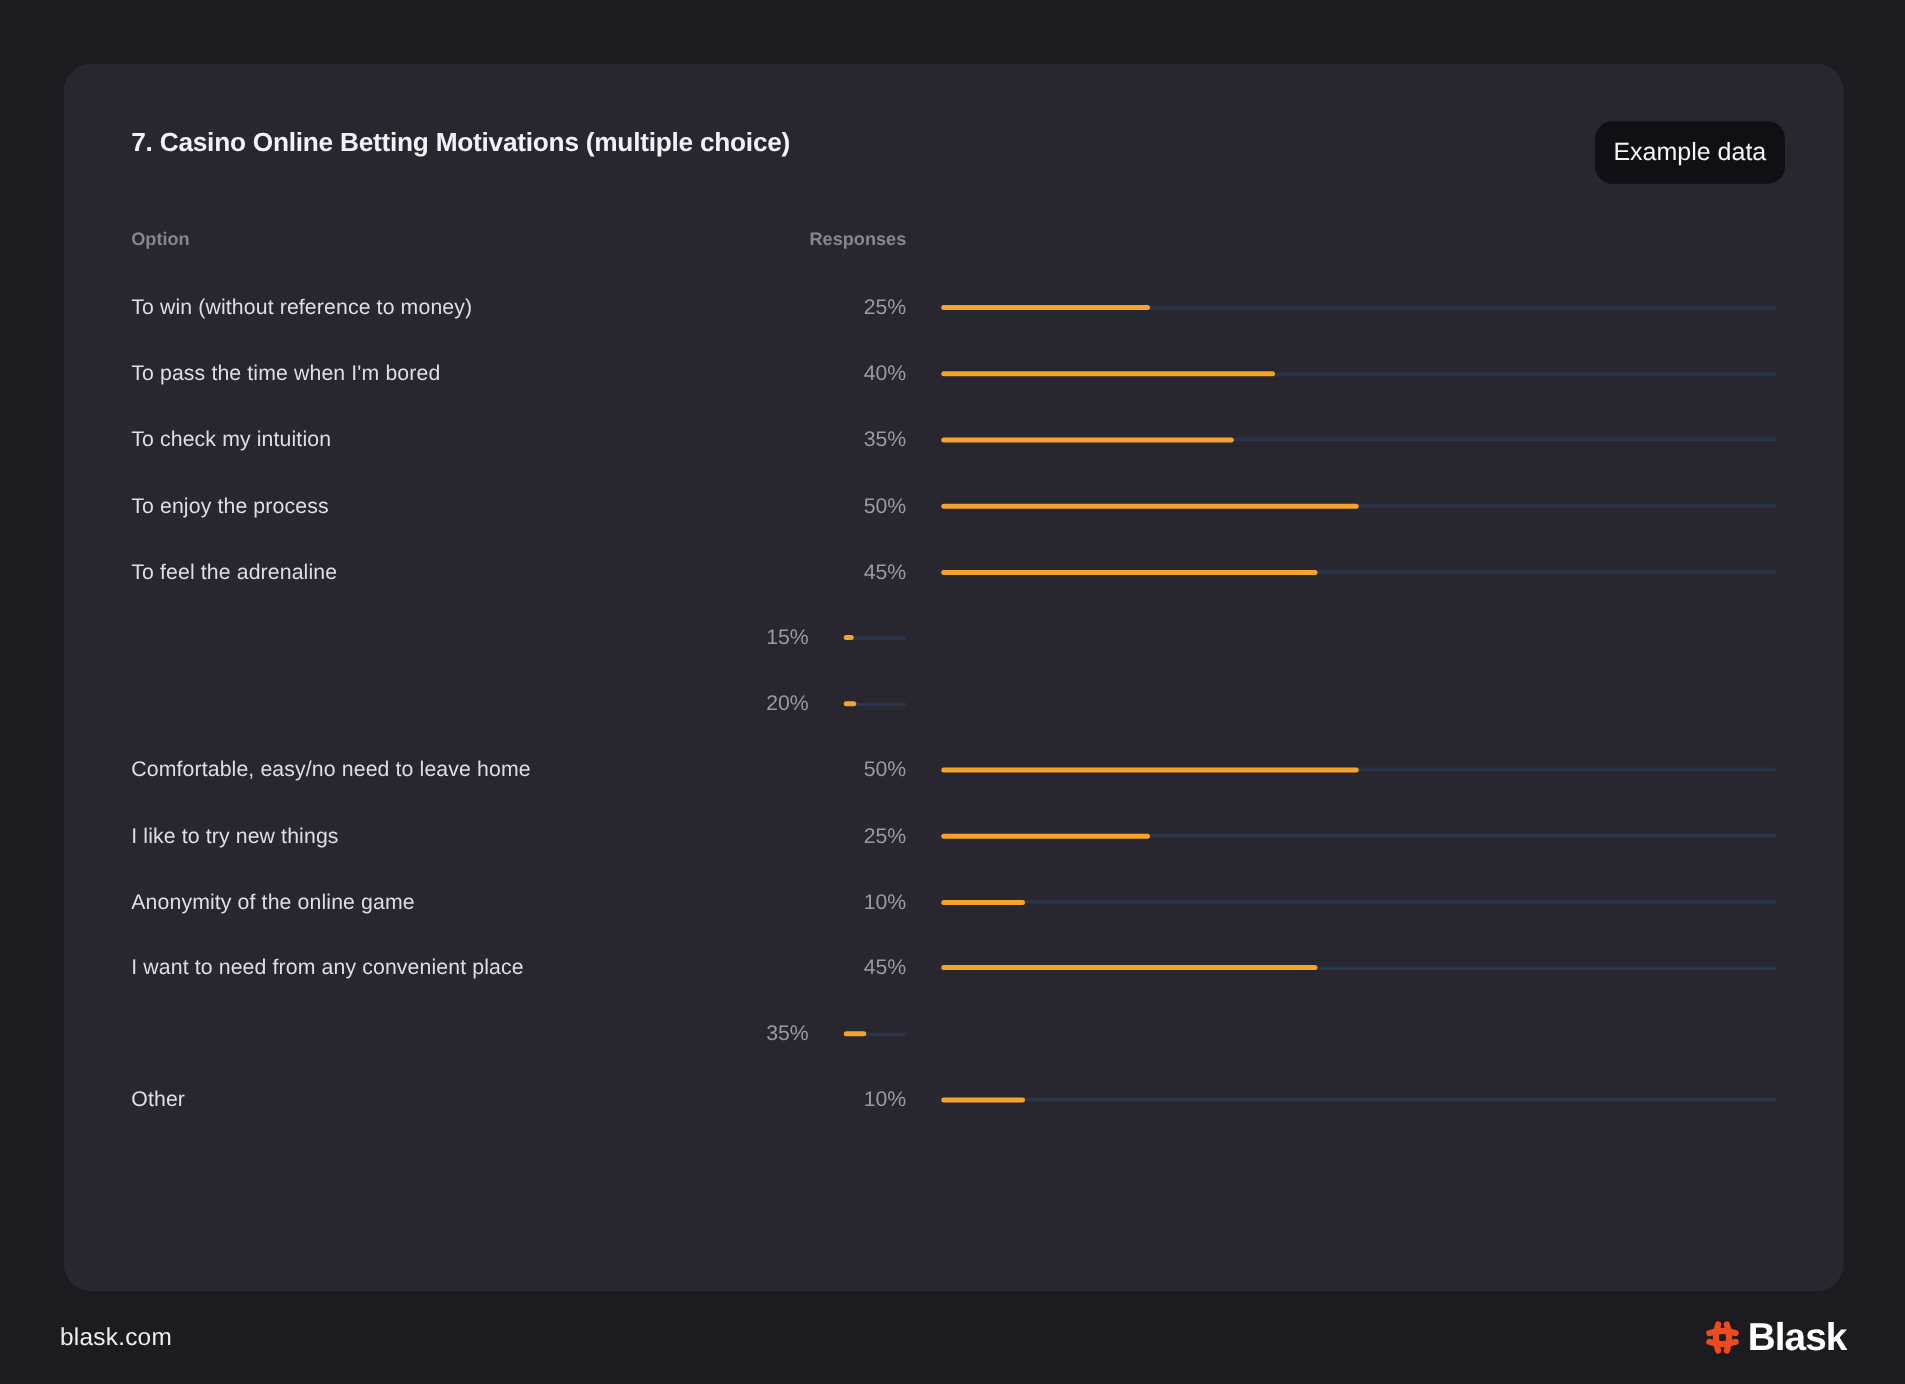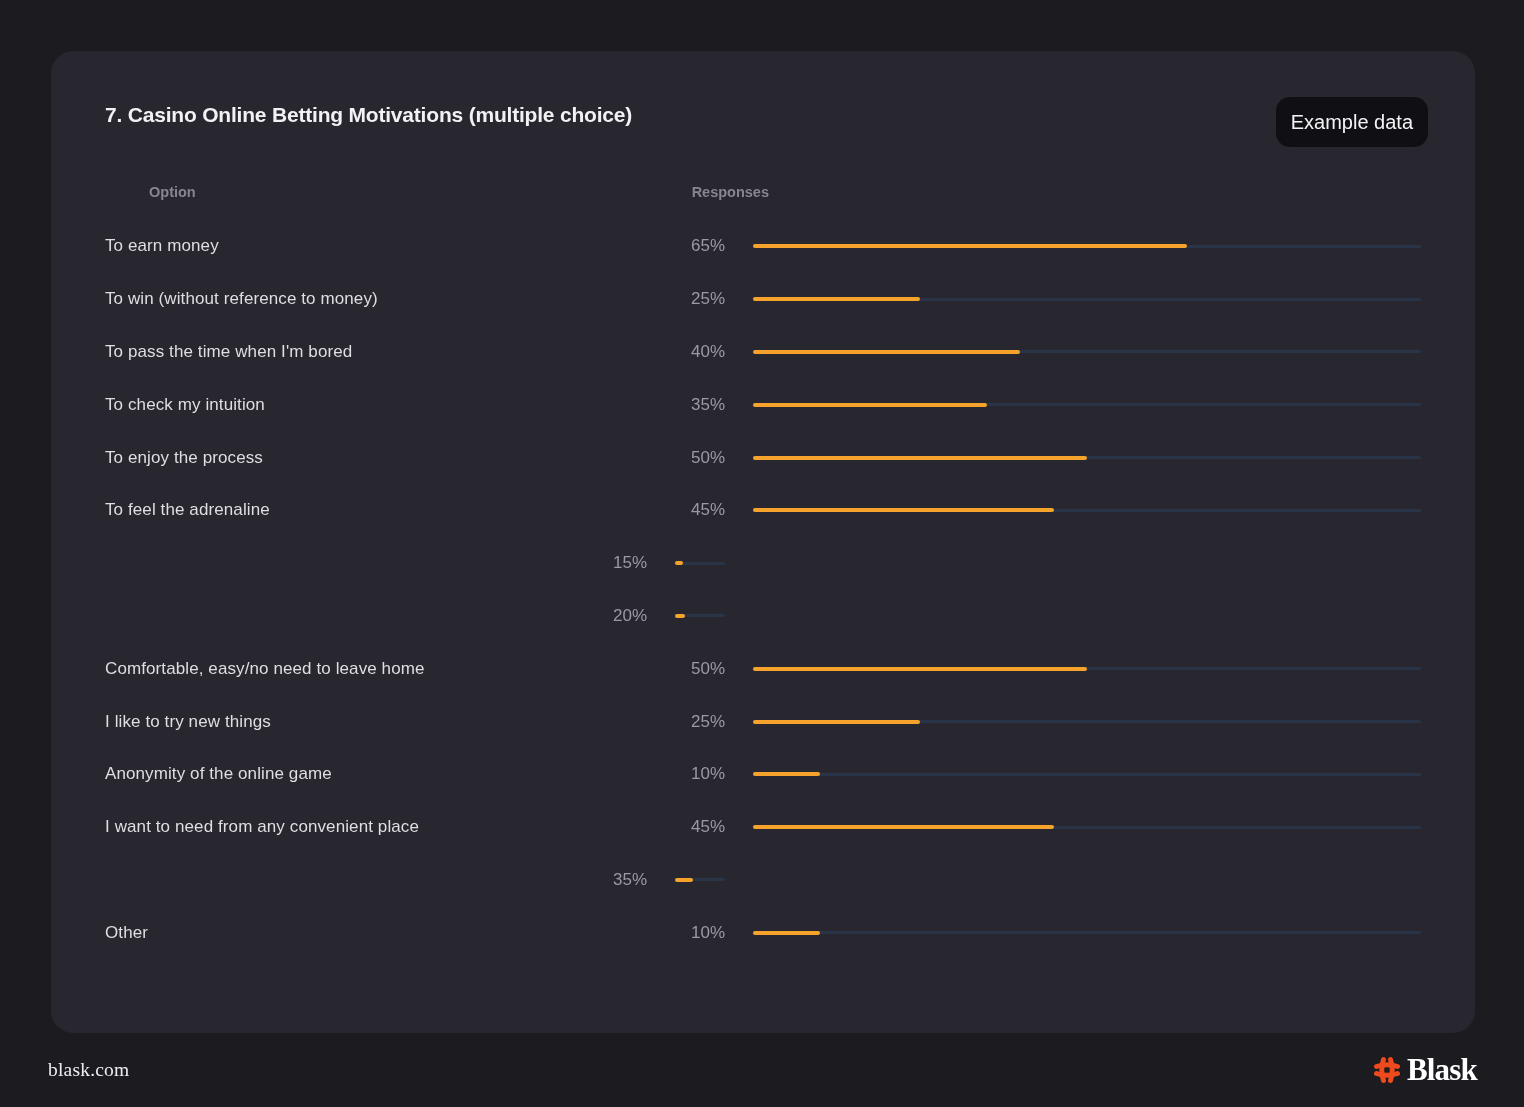--- a/index.html
+++ b/index.html
@@ -50,21 +50,20 @@
   }
   .table{padding:0 54px;}
   .grid-row{
     display:grid;
     grid-template-columns:542px 78px 1fr;
     align-items:center;
   }
   .thead{
     margin-top:36px;
     height:18px;
-    margin-left:44px;
   }
   .th{
     font-size:14.5px;
     color:#87858e;
     font-weight:700;
   }
   .th.right{text-align:right;}
   .tbody{margin-top:19px;}
   .row{height:52.8px;}
   .opt{
@@ -93,21 +92,20 @@
     border-radius:2px;
     background:var(--bar);
   }
   .footer{
     position:absolute;
     left:0;right:0;top:1033px;bottom:0;
     display:flex;
     align-items:center;
     justify-content:space-between;
     padding:0 47px 0 48px;
-    font-family:Liberation Serif, serif;
   }
   .footer-url{
     font-size:19.5px;
     color:#eeedf0;
     letter-spacing:0.2px;
   }
   .brand{
     display:flex;
     align-items:center;
     gap:5px;
@@ -128,29 +126,20 @@
     <div class="badge">Example data</div>
   </div>
 
   <div class="table">
     <div class="grid-row thead">
       <div class="th">Option</div>
       <div class="th right">Responses</div>
       <div></div>
     </div>
     <div class="tbody" id="rows">
-  <div class="grid-row row">
-    <div class="opt">To earn money</div>
-    <div class="pct">65%</div>
-    <div class="barcell">
-      <div class="track">
-        <div class="fill" style="width: 65%;"></div>
-      </div>
-    </div>
-  </div>
 
   <div class="grid-row row">
     <div class="opt">To win (without reference to money)</div>
     <div class="pct">25%</div>
     <div class="barcell">
       <div class="track">
         <div class="fill" style="width: 25%;"></div>
       </div>
     </div>
   </div>

